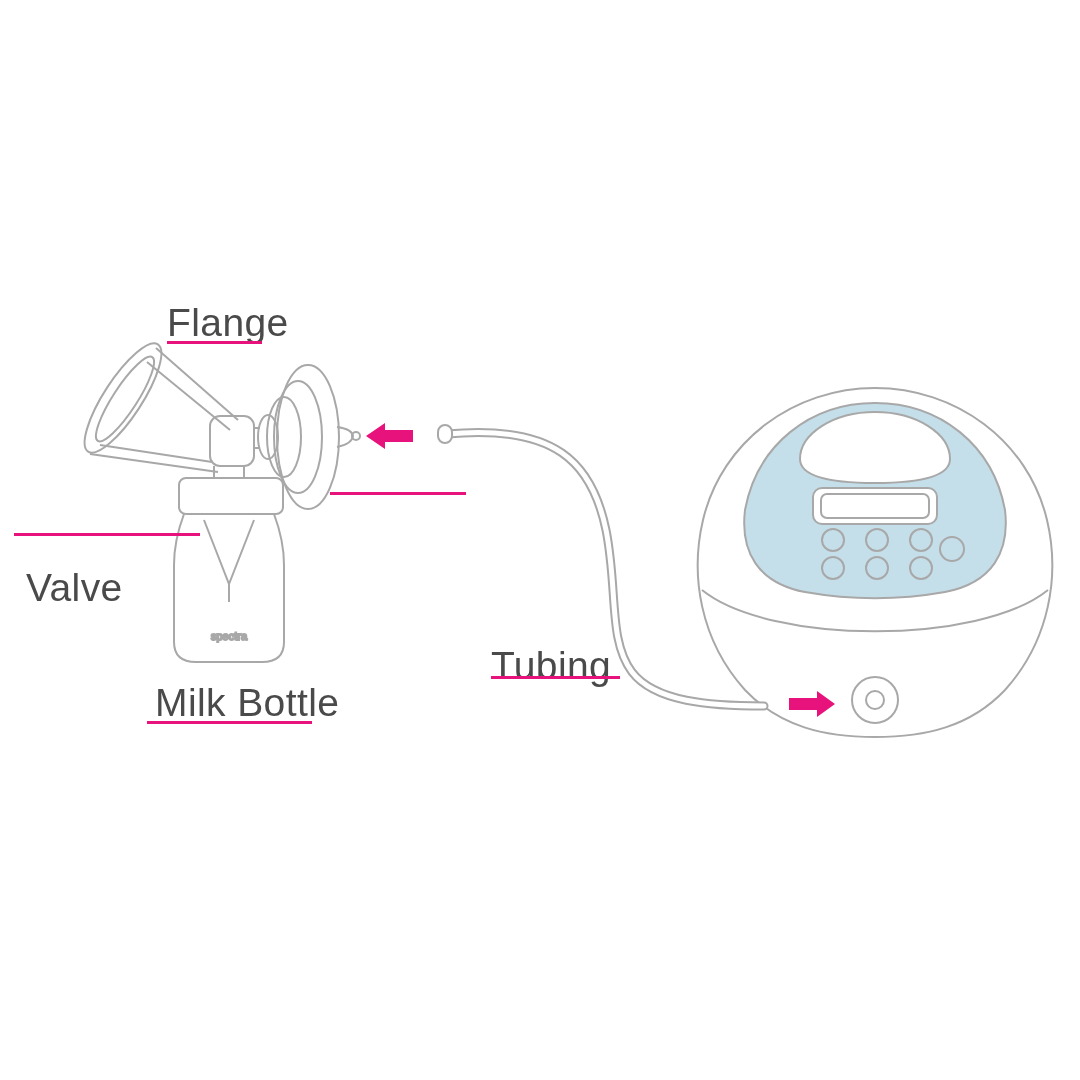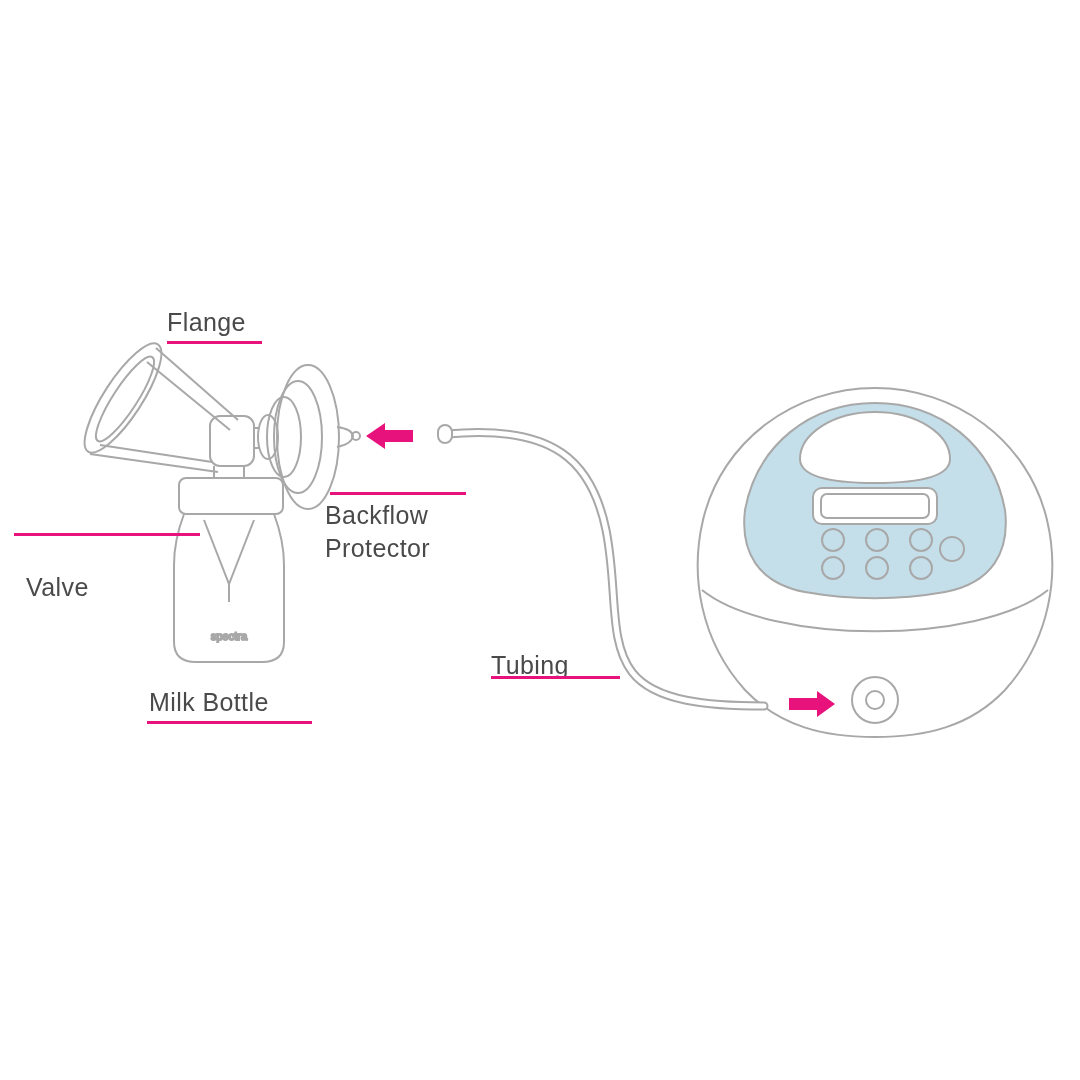--- a/index.html
+++ b/index.html
@@ -6,21 +6,21 @@
   html,body{margin:0;padding:0;background:#fff;}
   .canvas{position:relative;width:1080px;height:1080px;background:#fff;overflow:hidden;}
   .canvas > svg{position:absolute;left:0;top:0;}
   .ln{fill:none;stroke:var(--line-gray,#a8a8a8);stroke-width:2;}
   .lnw{fill:#ffffff;stroke:var(--line-gray,#a8a8a8);stroke-width:2;}
   .panel{fill:var(--panel-blue,#c5dfea);stroke:var(--line-gray,#a8a8a8);stroke-width:2;}
   .btn{fill:var(--panel-blue,#c5dfea);stroke:var(--line-gray,#a8a8a8);stroke-width:2;}
   .pink{fill:var(--accent-pink,#e8127c);stroke:none;}
   .tube-outer{fill:none;stroke:var(--line-gray,#a8a8a8);stroke-width:9;stroke-linecap:round;}
   .tube-inner{fill:none;stroke:#ffffff;stroke-width:5;stroke-linecap:round;}
-  .label{position:absolute;font-family:"Liberation Sans",sans-serif;font-size:25px;font-weight:400;
+  .label{position:absolute;font-family:"Liberation Sans",sans-serif;font-size:39px;font-weight:400;
          color:var(--text-gray,#4a4a4a);letter-spacing:.4px;white-space:nowrap;line-height:33px;}
   .pink-line{position:absolute;height:3px;background:var(--accent-pink,#e8127c);}
   .brand{font-family:"Liberation Sans",sans-serif;font-size:11px;fill:#bf7fa0;}
 </style>
 </head>
 <body>
 
 <div class="canvas">
 
   <svg width="1080" height="1080" viewBox="0 0 1080 1080">
@@ -86,28 +86,24 @@
       <text class="brand" x="229" y="640" text-anchor="middle">spectra</text>
     </g>
 
     <polygon class="pink" points="366,436 385,423 385,430 413,430 413,442 385,442 385,449"></polygon>
     <polygon class="pink" points="835,704 817,691 817,698 789,698 789,710 817,710 817,717"></polygon>
   </svg>
 
   <div class="label" style="left:167px;top:306px">Flange</div>
   <div class="pink-line" style="left:167px;top:341px;width:95px"></div>
 
-  <div class="label" style="left:325px;top:499px">
-    <div>Backflow</div>
-    <div>Protector</div>
-  </div>
   <div class="pink-line" style="left:330px;top:492px;width:136px"></div>
 
   <div class="label" style="left:26px;top:571px">Valve</div>
   <div class="pink-line" style="left:14px;top:533px;width:186px"></div>
 
-  <div class="label" style="left:149px;top:686px">Milk Bottle</div>
+  <div class="label" style="left:155px;top:686px">Milk Bottle</div>
   <div class="pink-line" style="left:147px;top:721px;width:165px"></div>
 
   <div class="label" style="left:491px;top:649px">Tubing</div>
   <div class="pink-line" style="left:491px;top:676px;width:129px"></div>
 
 </div>
 
 </body></html>

